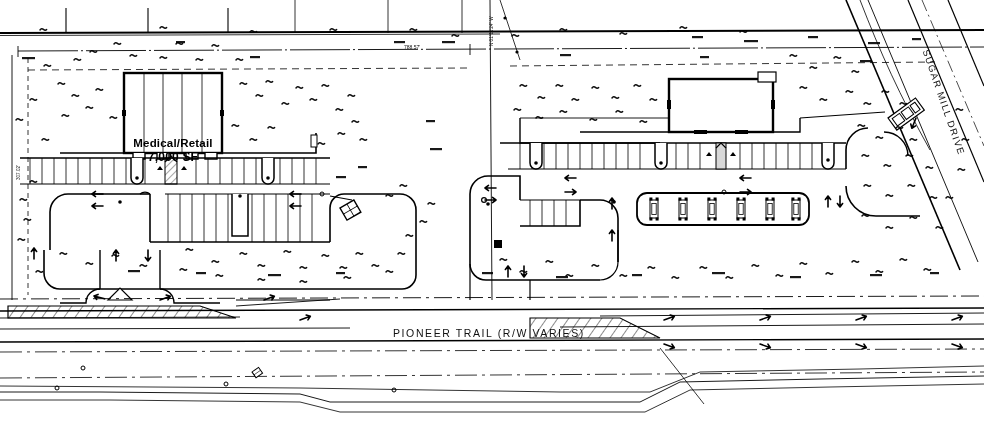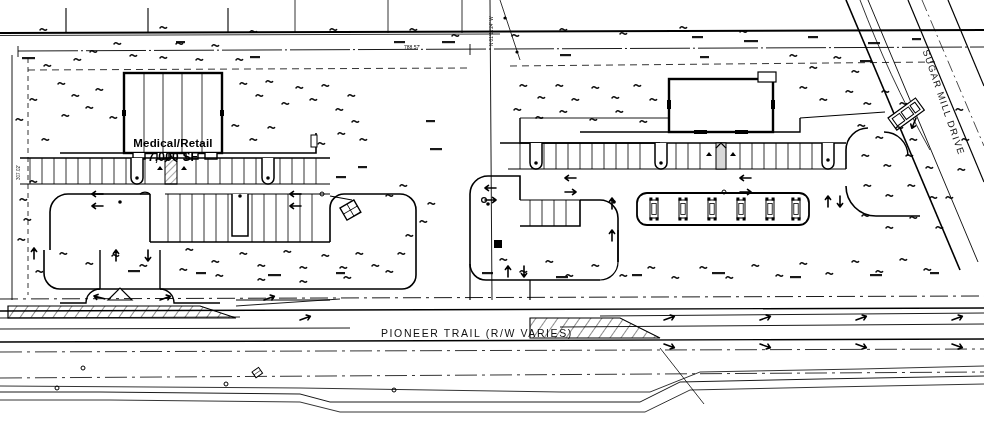--- a/index.html
+++ b/index.html
@@ -557,21 +557,21 @@
       <circle cx="724" cy="192" r="2" fill="none" stroke="#000" stroke-width="1"></circle>
     </g>
   </svg>
 
   <div class="bldg-label" style="left:124px;top:98px;width:98px;">
     <span class="l1">Medical/Retail</span>
     <span class="l2">7,000 SF</span>
   </div>
 
 
-  <div class="road-label" style="left:363px;top:327px;padding-left:18px;">PIONEER TRAIL (R/W VARIES)</div>
+  <div class="road-label" style="left:375px;top:327px;padding-left:18px;">PIONEER TRAIL (R/W VARIES)</div>
 
   <div class="diag-label" style="left:931px;top:48px;transform:rotate(71deg);">SUGAR MILL DRIVE</div>
 
   <div class="dim-label" style="left:404px;top:44px;">788.57'</div>
 
   <div class="vdim-label" style="left:489px;top:46px;">N 01°11'24" W</div>
 
   <div class="vdim-label" style="left:16px;top:180px;">307.02'</div>
 
 </div>

